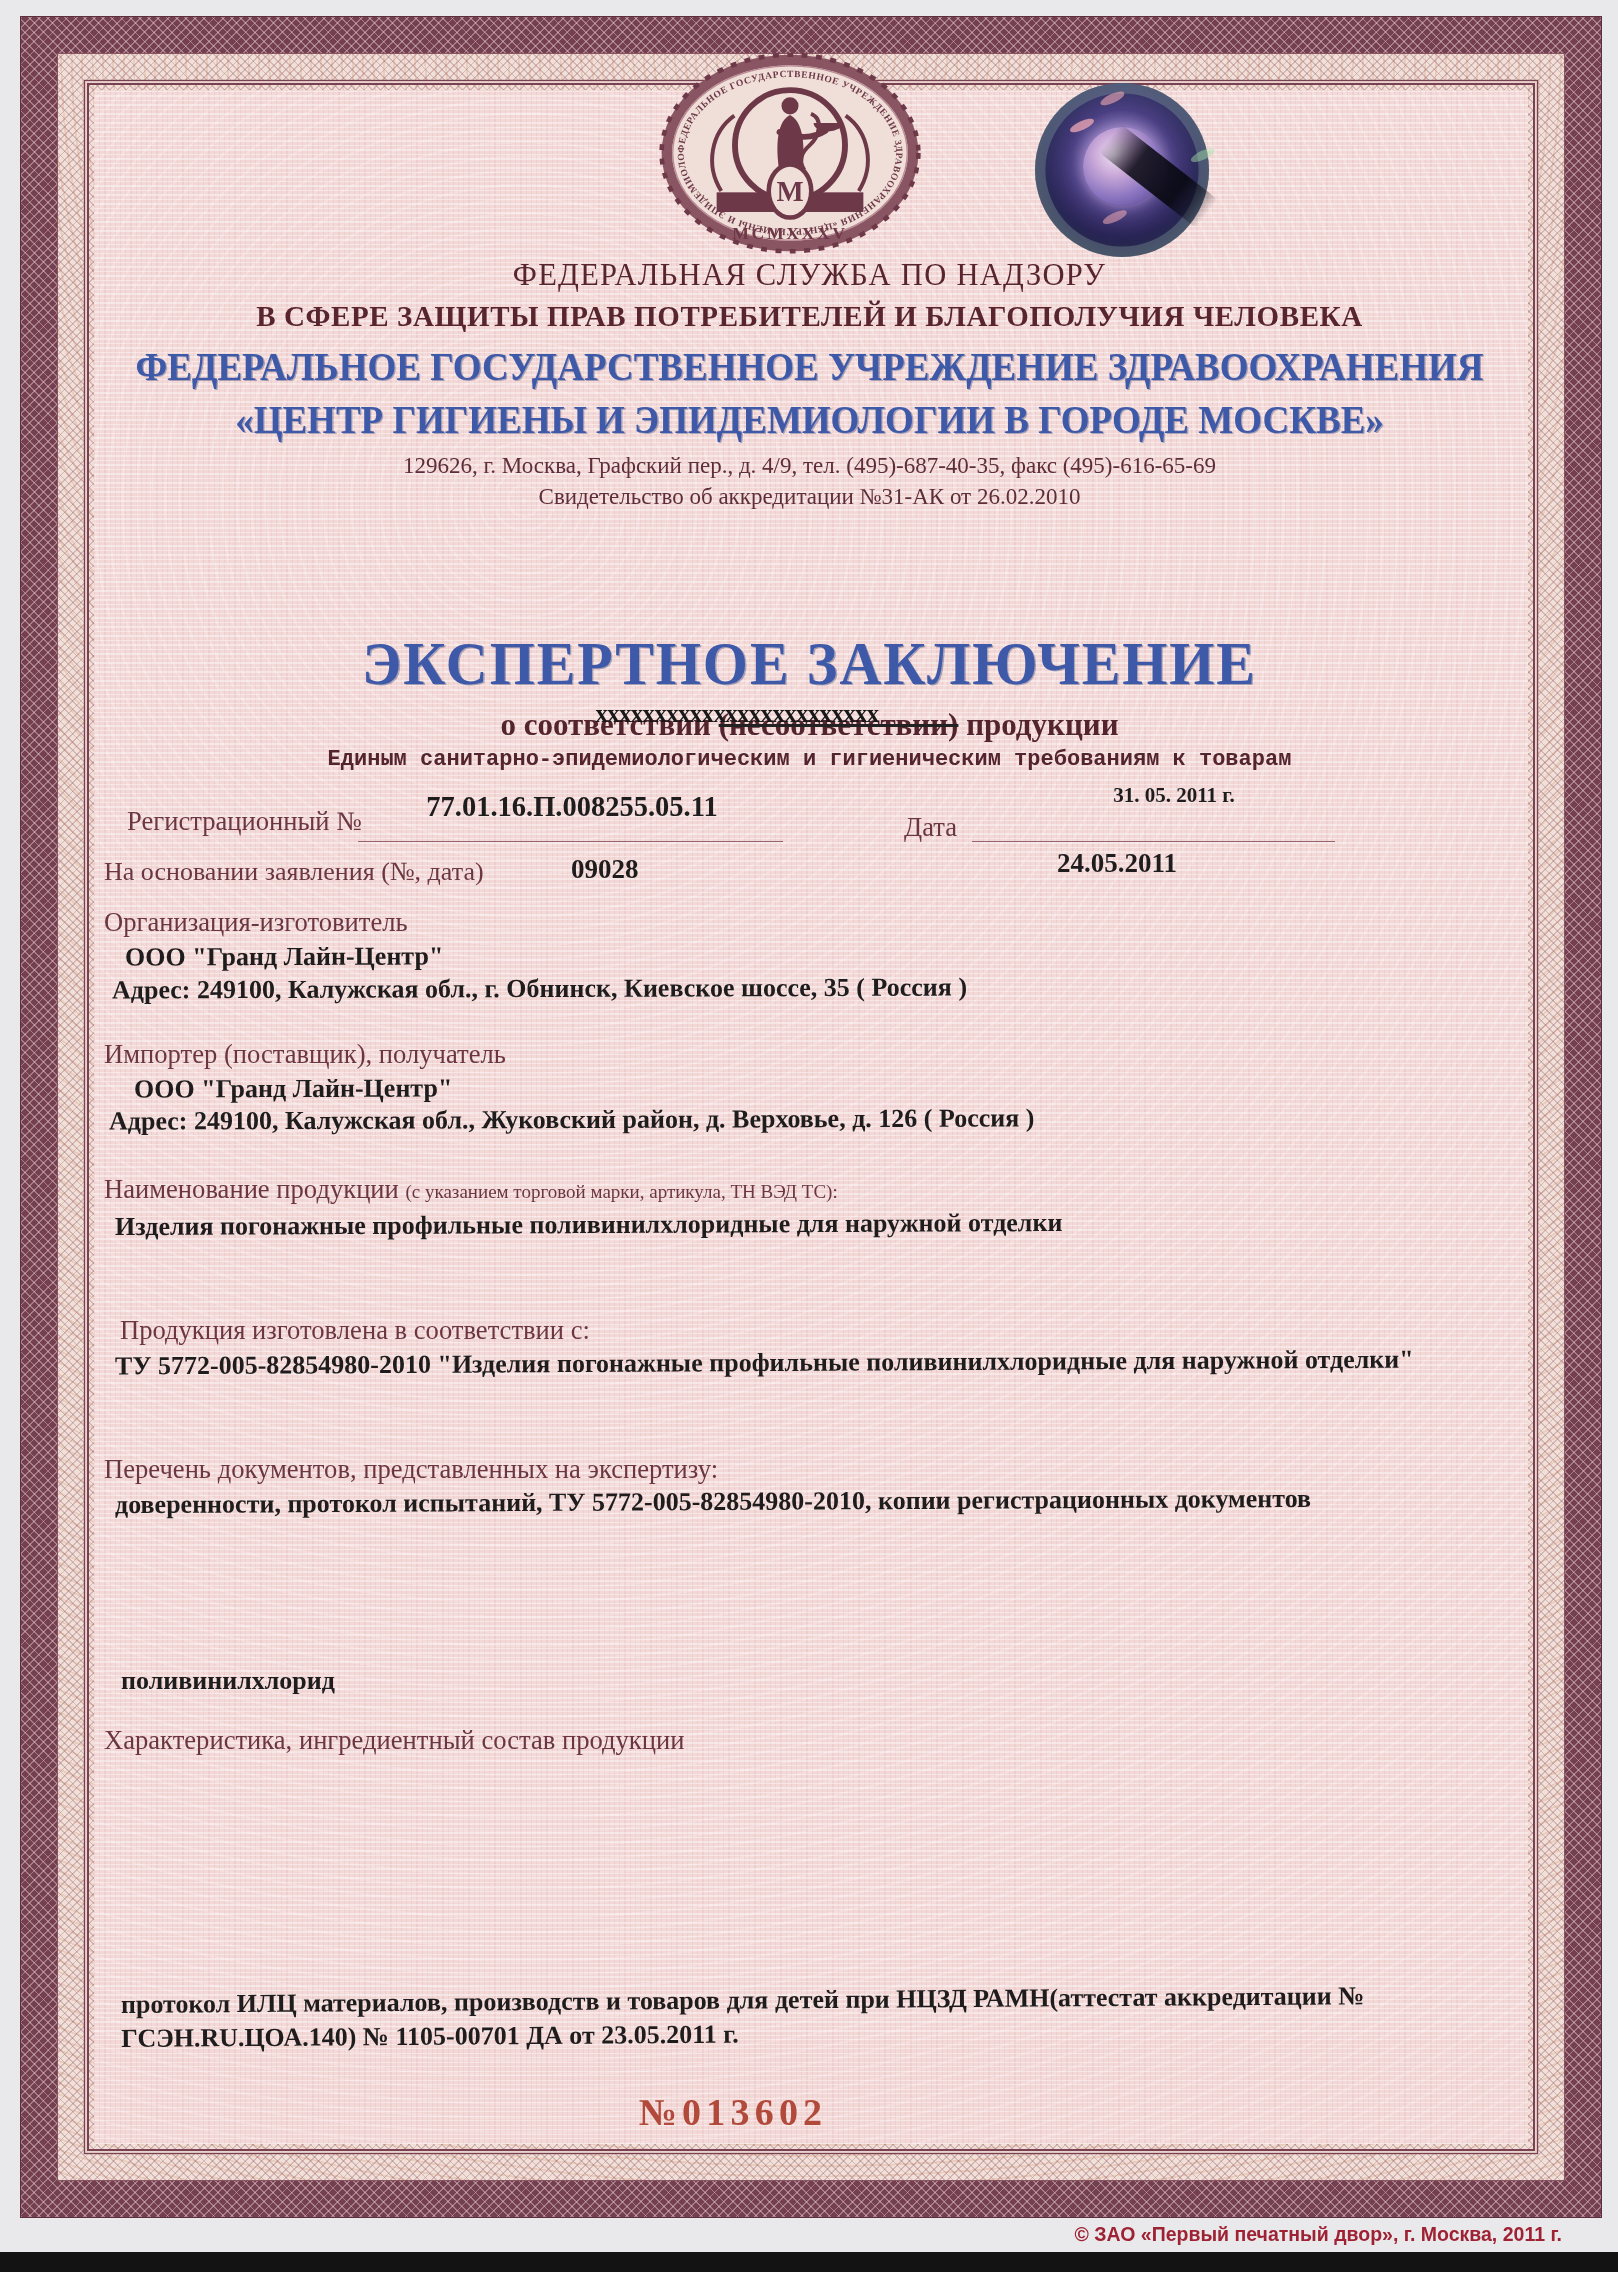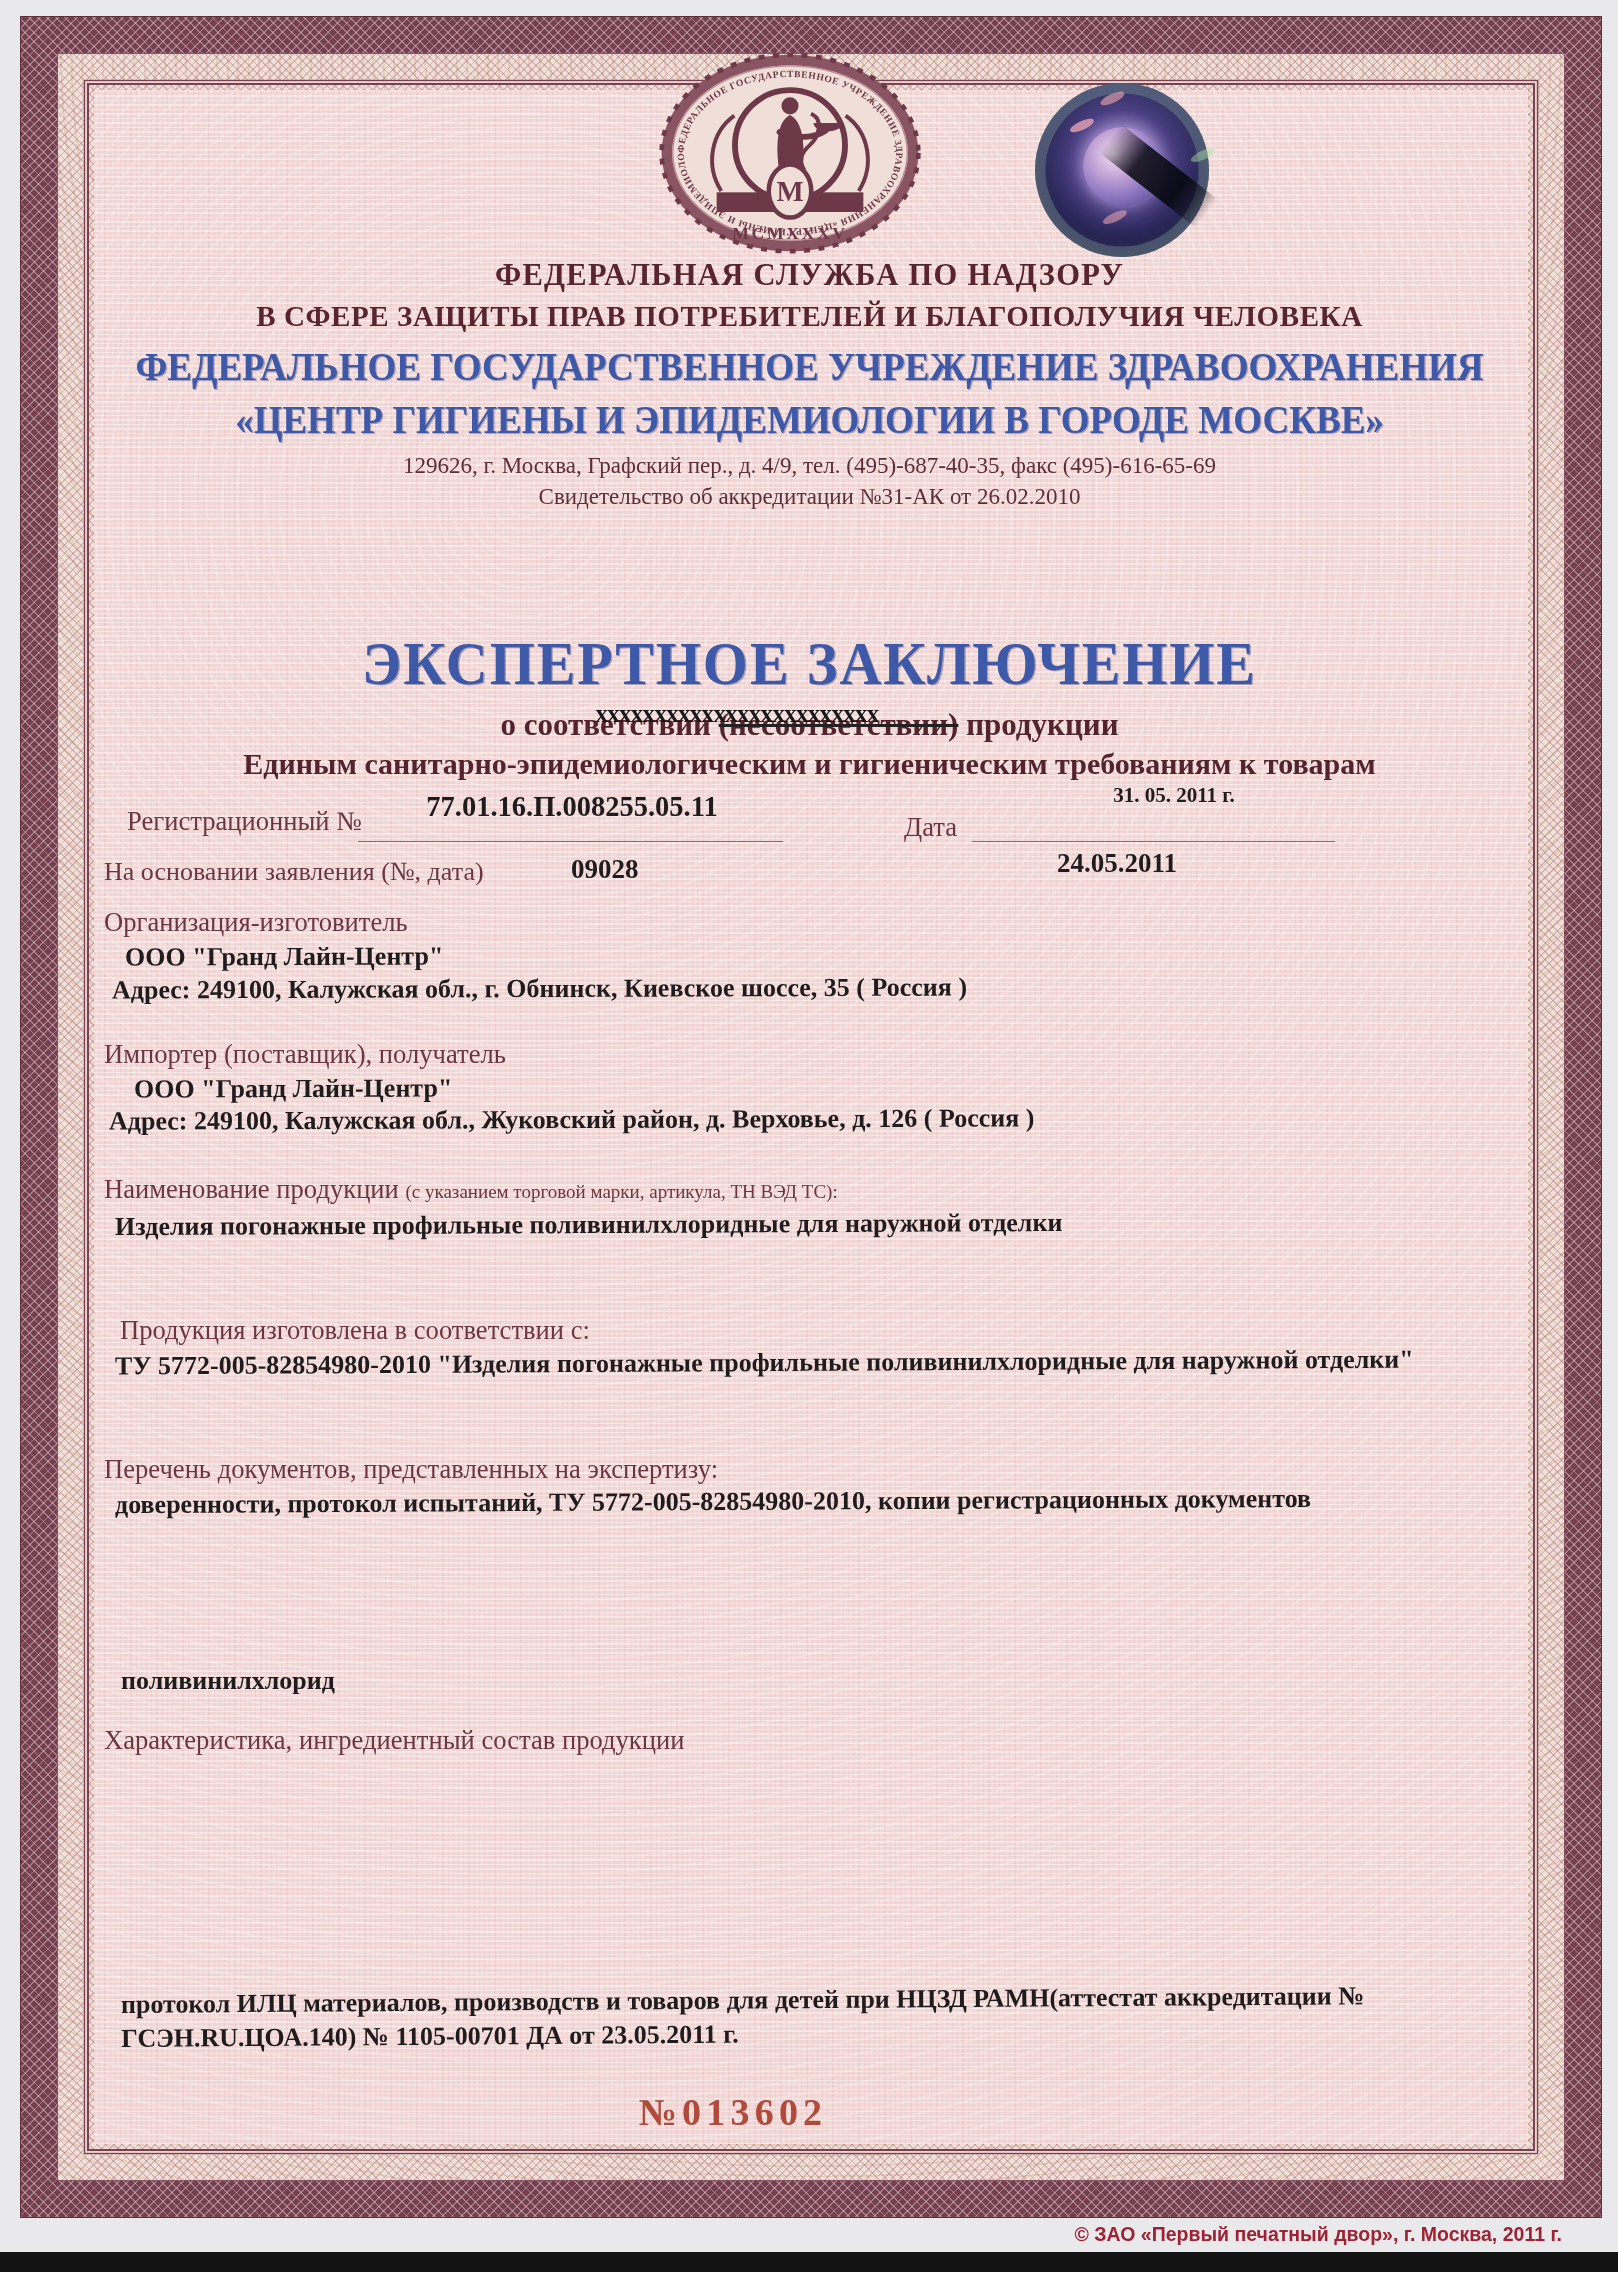--- a/index.html
+++ b/index.html
@@ -37,29 +37,29 @@
         box-shadow:0 0 15.6px rgba(220,180,240,.6);}
   .holo-streak{position:absolute;left:62px;top:75px;width:123px;height:36px;
         transform:rotate(38deg);border-radius:5.2px;
         background:linear-gradient(90deg, transparent 0%, rgba(8,8,16,.85) 30%, rgba(8,8,16,.9) 70%, transparent 100%);}
   .holo-glint1{position:absolute;left:34px;top:38px;width:26px;height:9px;border-radius:50%;
         background:rgba(240,170,180,.75);transform:rotate(-25deg);
         box-shadow:39px -11.7px 0 rgba(240,170,180,.6), 97px 78px 0 rgba(170,230,170,.45), -9px 97px 0 rgba(240,170,180,.55);}
   
   .t{position:absolute;color:#5d2e3a;}
   .center{text-align:center;}
-  .hdr1{left:161px;top:258px;width:1297px;font-size:30.5px;font-weight:bold;letter-spacing:1.3px;color:#58252f;}
+  .hdr1{left:161px;top:258px;width:1297px;font-size:30.5px;font-weight:normal;letter-spacing:1.3px;color:#58252f;}
   .hdr2{left:161px;top:300px;width:1297px;font-size:29px;font-weight:bold;letter-spacing:0.6px;color:#58252f;}
   .blue{color:#3f59a9;text-shadow:1.3px 1.3px 0 rgba(34,52,110,.35);}
   .org1{left:135px;top:345px;width:1349px;font-size:37px;font-weight:bold;transform:scaleY(1.08);}
   .org2{left:135px;top:398px;width:1349px;font-size:37px;font-weight:bold;transform:scaleY(1.08);}
   .addr{left:161px;width:1297px;font-size:23px;color:#5d2e3a;}
   .title-main{left:161px;top:630px;width:1297px;font-size:58px;font-weight:bold;letter-spacing:1.9px;transform:scaleY(1.05);}
   .subtitle{left:161px;top:707px;width:1297px;font-size:31px;font-weight:bold;color:#54242e;}
-  .subtitle2{left:96px;top:747px;width:1427px;font-size:30px;font-weight:bold;color:#54242e;}
+  .subtitle2{left:96px;top:747px;width:1427px;font-size:22px;font-weight:bold;color:#54242e;font-family:Liberation Mono, monospace;}
   .struck{text-decoration:line-through;text-decoration-thickness:2.6px;text-decoration-color:#222;position:relative;display:inline-block;}
   .xrow{position:absolute;left:-2.6px;top:-0.30em;font-size:0.80em;font-weight:bold;color:#181818;white-space:nowrap;letter-spacing:-0.6px;}
   .label{font-size:26.6px;color:#6b3642;}
   .labelnote{font-size:19px;color:#6b3642;}
   .tw{font-size:26px;font-weight:bold;color:#1e1c1c;}
   .rule{position:absolute;border-bottom:1.9px solid #956470;height:0;}
   .serial{left:584px;top:2090px;width:298px;font-size:38px;letter-spacing:5.2px;color:#b14a3b;font-weight:bold;}
   .copyright{position:absolute;right:57px;top:2223px;font-family:"Liberation Sans","DejaVu Sans",sans-serif;
              font-size:19.5px;font-weight:bold;color:#9e2233;}
 </style>

